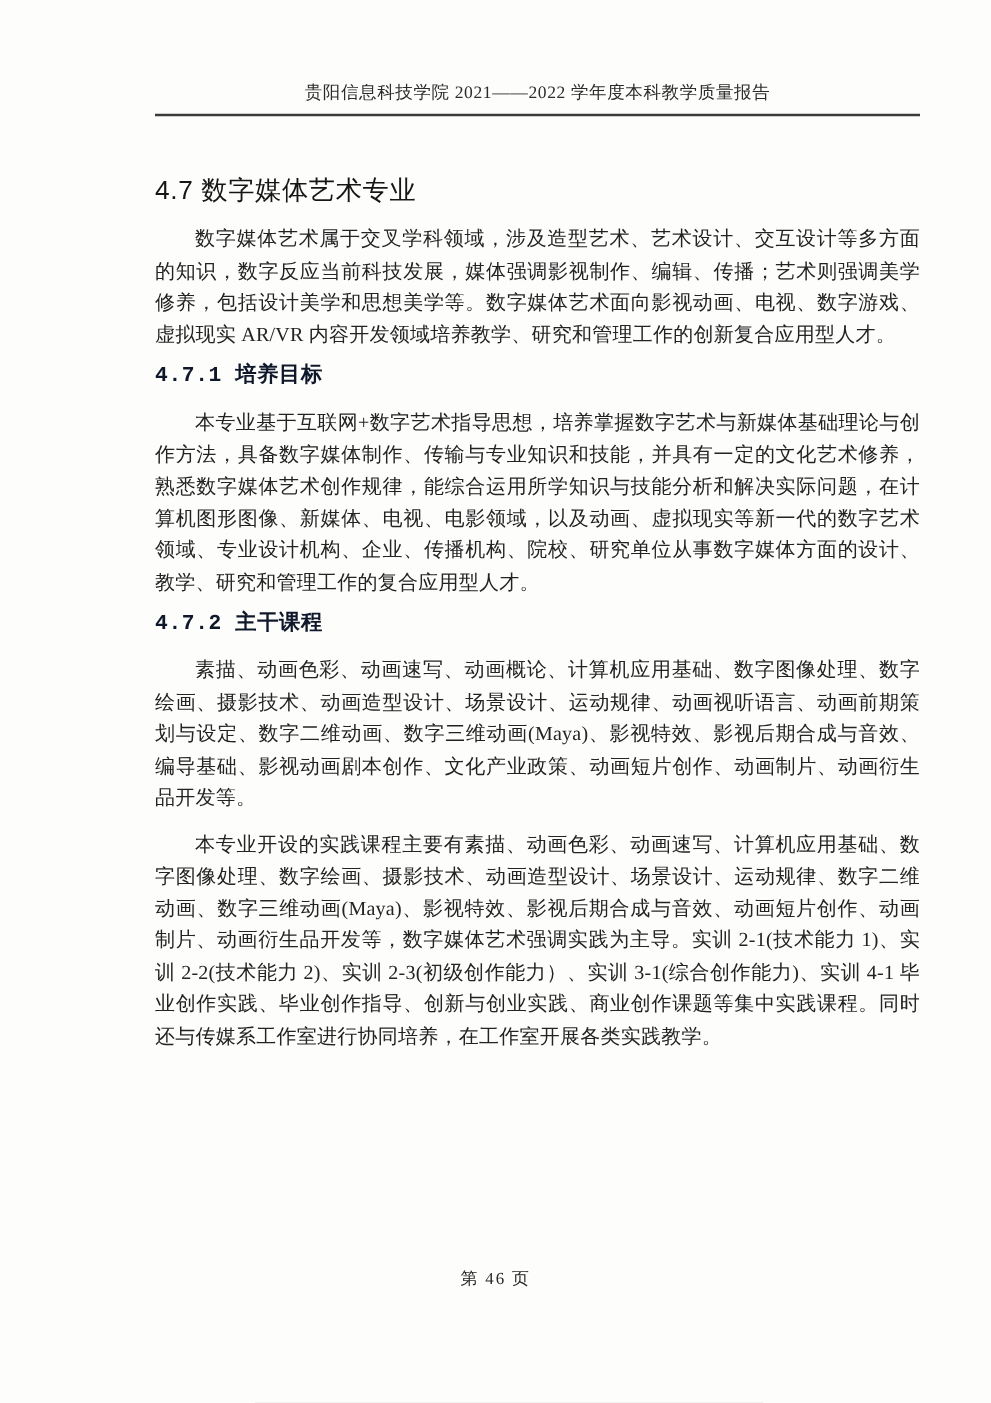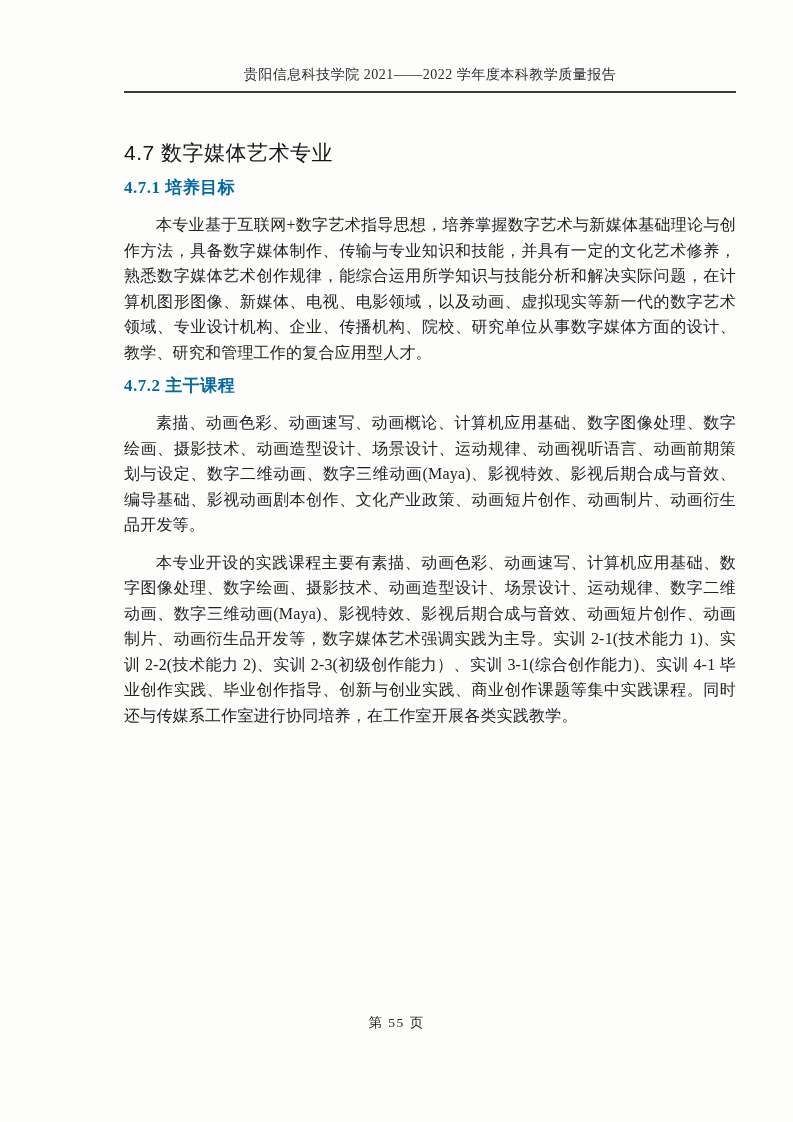--- a/index.html
+++ b/index.html
@@ -43,25 +43,25 @@
     margin: 12px 0 0 0;
     font-size: 16px;
     line-height: 25.5px;
     text-align: justify;
     text-indent: 2em;
     color: #232323;
     letter-spacing: 0.2px;
   }
   .sub-heading {
     margin: 9px 0 9px 0;
-    font-family: Liberation Serif, serif;
+    font-family: Liberation Mono, monospace;
     font-weight: 600;
     font-size: 17px;
     line-height: 24px;
-    color: #0369a1;
+    color: #0f172a;
     letter-spacing: 0.5px;
   }
   .page-footer {
     position: absolute;
     left: 0;
     right: 0;
     top: 1014px;
     text-align: center;
     font-size: 13.5px;
     letter-spacing: 1.5px;
@@ -75,28 +75,29 @@
   <div class="content">
 
     <header>
       <div class="running-head">贵阳信息科技学院 2021——2022 学年度本科教学质量报告</div>
       <div class="header-rule"></div>
     </header>
 
     <main>
       <h1 class="section-title">4.7 数字媒体艺术专业</h1>
 
+      <p class="body-para">数字媒体艺术属于交叉学科领域，涉及造型艺术、艺术设计、交互设计等多方面的知识，数字反应当前科技发展，媒体强调影视制作、编辑、传播；艺术则强调美学修养，包括设计美学和思想美学等。数字媒体艺术面向影视动画、电视、数字游戏、虚拟现实 AR/VR 内容开发领域培养教学、研究和管理工作的创新复合应用型人才。</p>
 
       <h2 class="sub-heading">4.7.1 培养目标</h2>
       <p class="body-para">本专业基于互联网+数字艺术指导思想，培养掌握数字艺术与新媒体基础理论与创作方法，具备数字媒体制作、传输与专业知识和技能，并具有一定的文化艺术修养，熟悉数字媒体艺术创作规律，能综合运用所学知识与技能分析和解决实际问题，在计算机图形图像、新媒体、电视、电影领域，以及动画、虚拟现实等新一代的数字艺术领域、专业设计机构、企业、传播机构、院校、研究单位从事数字媒体方面的设计、教学、研究和管理工作的复合应用型人才。</p>
 
       <h2 class="sub-heading">4.7.2 主干课程</h2>
       <p class="body-para">素描、动画色彩、动画速写、动画概论、计算机应用基础、数字图像处理、数字绘画、摄影技术、动画造型设计、场景设计、运动规律、动画视听语言、动画前期策划与设定、数字二维动画、数字三维动画(Maya)、影视特效、影视后期合成与音效、编导基础、影视动画剧本创作、文化产业政策、动画短片创作、动画制片、动画衍生品开发等。</p>
 
       <p class="body-para">本专业开设的实践课程主要有素描、动画色彩、动画速写、计算机应用基础、数字图像处理、数字绘画、摄影技术、动画造型设计、场景设计、运动规律、数字二维动画、数字三维动画(Maya)、影视特效、影视后期合成与音效、动画短片创作、动画制片、动画衍生品开发等，数字媒体艺术强调实践为主导。实训 2-1(技术能力 1)、实训 2-2(技术能力 2)、实训 2-3(初级创作能力）、实训 3-1(综合创作能力)、实训 4-1 毕业创作实践、毕业创作指导、创新与创业实践、商业创作课题等集中实践课程。同时还与传媒系工作室进行协同培养，在工作室开展各类实践教学。</p>
 
     </main>
   </div>
 
   <footer class="page-footer">
-    <span>第 55 页</span>
+    <span>第 46 页</span>
   </footer>
 </div>
 
 </body></html>

